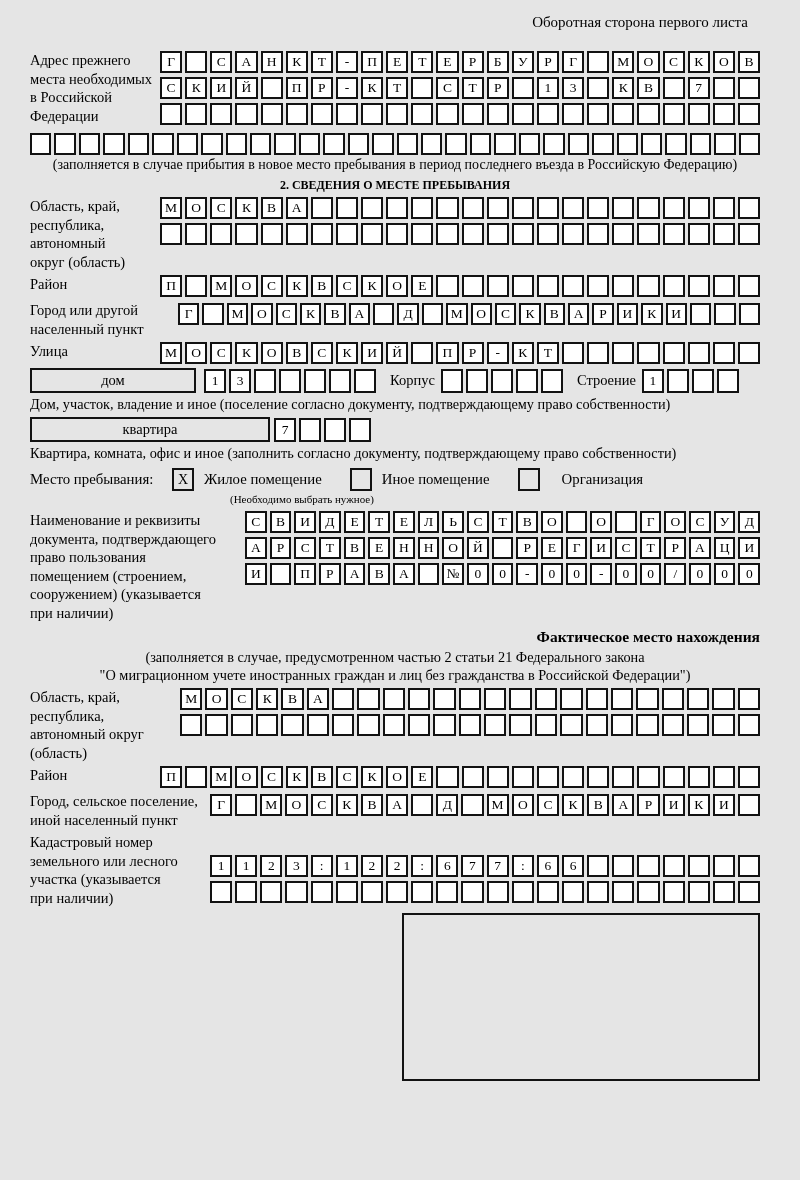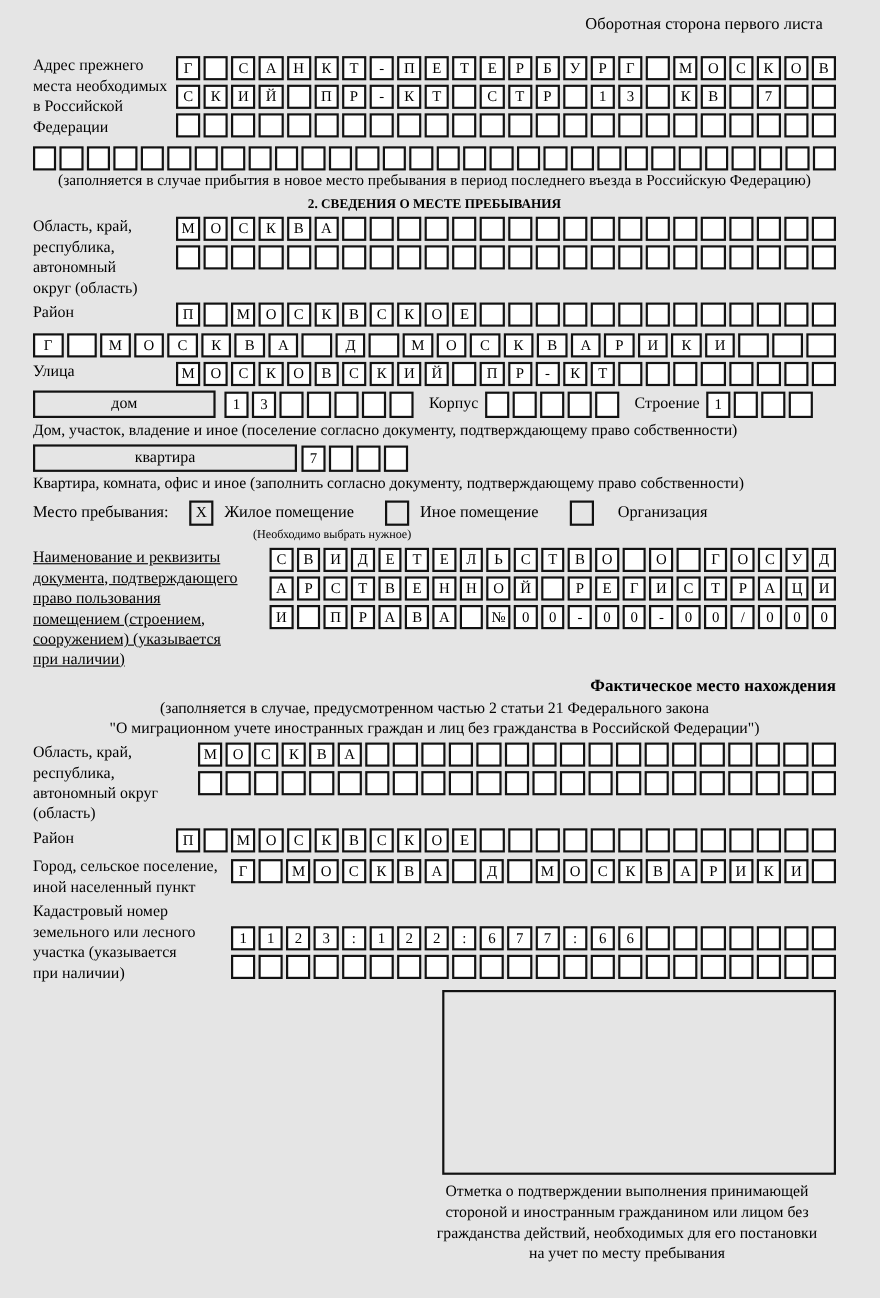--- a/index.html
+++ b/index.html
@@ -12,21 +12,21 @@
     font-family:"Liberation Serif","DejaVu Serif",serif;
     box-sizing:border-box;
     padding:14px 40px 0 30px;
     overflow:hidden;
   }
   .top-note{text-align:right;font-size:15px;padding-right:12px;}
   
   .frow{display:flex;align-items:flex-start;margin-bottom:4px;}
   .flabel{font-size:14.5px;line-height:18.5px;white-space:pre-line;flex:none;}
   .w130{width:130px;} .w148{width:148px;} .w150{width:150px;}
-  .w180{width:180px;} .w215{width:215px;text-decoration:underline;}
+  .w180{width:180px;} .w215{width:215px;}
   .cells{display:flex;flex:1;gap:3px;min-width:0;}
   .cell{
     flex:1;min-width:0;height:22px;box-sizing:border-box;
     border:2px solid #121212;background:#fff;
     display:flex;align-items:center;justify-content:center;
     font-size:13.5px;line-height:1;
   }
   .rows{flex:1;min-width:0;}
   .rows .cells{margin-bottom:4px;}
   .centered-note{text-align:center;font-size:14px;margin:2px 0 2px 0;}
@@ -278,20 +278,22 @@
         <span class="cell"></span>
         <span class="cell"></span>
         <span class="cell"></span>
         <span class="cell"></span>
         <span class="cell"></span>
         <span class="cell"></span>
       </div>
   </div>
 
   <div class="frow">
+    <div class="flabel w148">Город или другой
+населенный пункт</div>
     <div class="cells" style="margin-top:2px;">
         <span class="cell">Г</span>
         <span class="cell"></span>
         <span class="cell">М</span>
         <span class="cell">О</span>
         <span class="cell">С</span>
         <span class="cell">К</span>
         <span class="cell">В</span>
         <span class="cell">А</span>
         <span class="cell"></span>
@@ -648,19 +650,15 @@
           <span class="cell"></span>
           <span class="cell"></span>
           <span class="cell"></span>
           <span class="cell"></span>
         </div>
     </div>
   </div>
 
   <div class="stamp-wrap">
     <div class="stamp-box"></div>
-    <div class="stamp-caption">Отметка о подтверждении выполнения принимающей
-стороной и иностранным гражданином или лицом без
-гражданства действий, необходимых для его постановки
-на учет по месту пребывания</div>
   </div>
 
 </div>
 
 </body></html>

